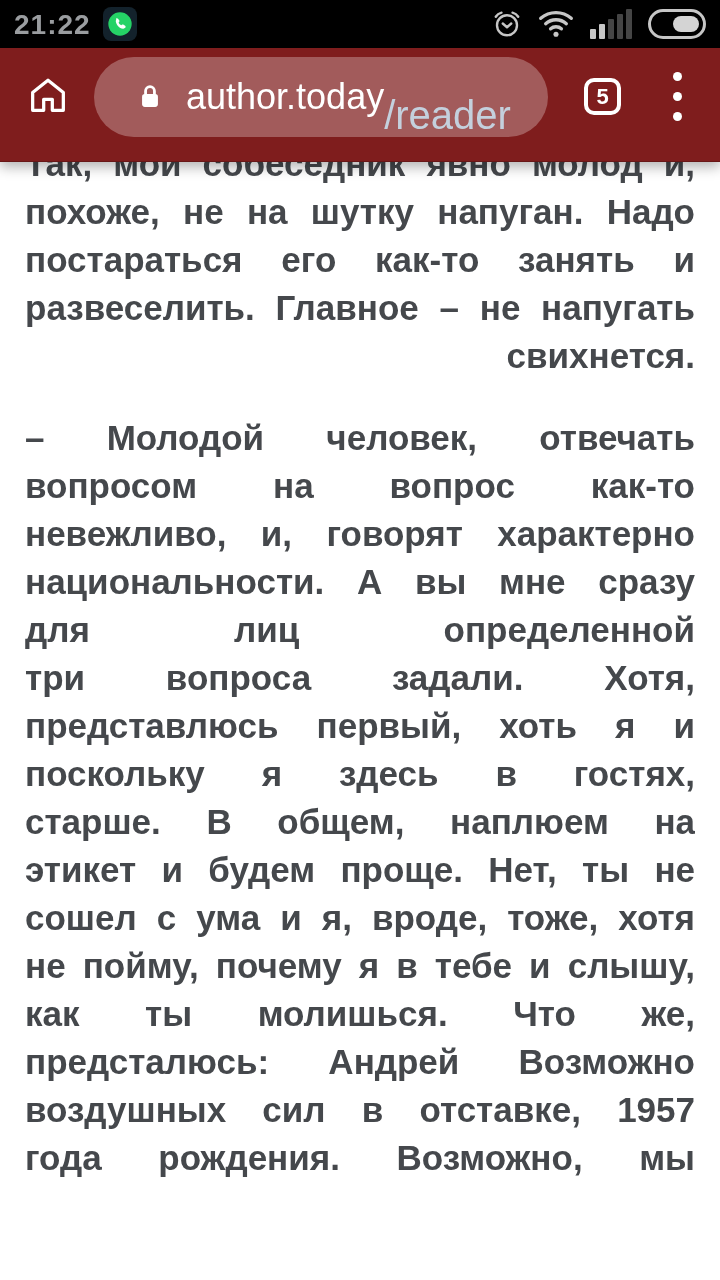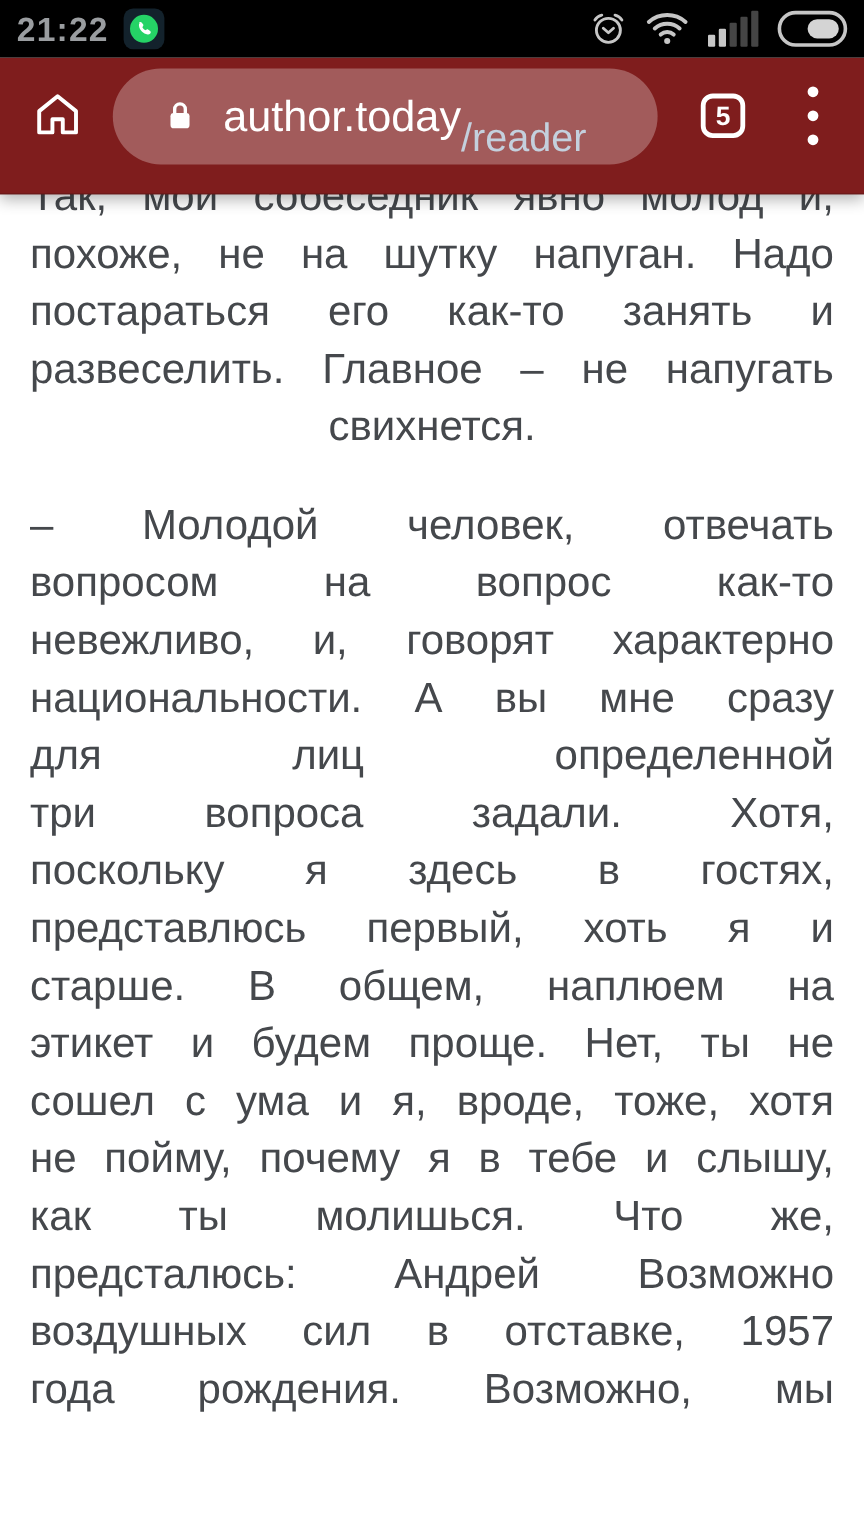--- a/index.html
+++ b/index.html
@@ -49,43 +49,43 @@
     display:flex; align-items:center; justify-content:center; cursor:pointer;
   }
   .url-pill {
     flex:1; height:80px; margin-left:10px; border-radius:40px;
     background:rgba(255,255,255,0.28);
     display:flex; align-items:center; padding:0 24px 0 42px;
     box-sizing:border-box; overflow:hidden; white-space:nowrap; cursor:pointer;
   }
   .lock-wrap { display:flex; align-items:center; margin-right:22px; flex:0 0 auto; }
   .url-host { color:#ffffff; font-size:36px; }
-  .url-path { color:#c4d0dd; font-size:33px;margin-top:37px; }
+  .url-path { color:#c4d0dd; font-size:40px;margin-top:37px; }
   .tabs-btn {
     margin-left:36px; width:37px; height:37px; box-sizing:border-box;
     background:none; border:4px solid #ffffff; border-radius:10px;
     display:flex; align-items:center; justify-content:center;
     padding:0; cursor:pointer; flex:0 0 auto;
   }
   .tabs-btn span { color:#ffffff; font-size:22px; font-weight:700; line-height:1; }
   .menu-btn {
     margin:0 38px 0 52px; background:none; border:none; padding:0;
     display:flex; flex-direction:column; gap:11px; cursor:pointer; flex:0 0 auto;
   }
   .menu-btn i { display:block; width:9px; height:9px; border-radius:50%; background:#ffffff; }
 
   
   .content {
     position:absolute; left:25px; right:25px; top:140px; z-index:1;
     color:#45484c; font-size:35px;
   }
-  .para { margin:0 0 34px 0; }
+  .para { margin:0 0 34px 0;font-weight:bold; }
   .jline { height:48px; line-height:48px; overflow:hidden; text-align:justify; }
   .jline::after { content:""; display:inline-block; width:100%; height:0; }
-  .para-endleft .jline:last-child { text-align:center; }
+  .para-endleft .jline:last-child { text-align:right; }
   .para-endleft .jline:last-child::after { content:none; }
 </style>
 </head>
 <body>
 
 <div class="screen">
 
   <div class="statusbar">
     <div class="sb-left">
       <span class="sb-time">21:22</span>
@@ -162,22 +162,22 @@
         <div class="jline">развеселить. Главное – не напугать</div>
         <div class="jline">свихнется.</div>
       </div>
     <div class="para">
         <div class="jline">– Молодой человек, отвечать</div>
         <div class="jline">вопросом на вопрос как-то</div>
         <div class="jline">невежливо, и, говорят характерно</div>
         <div class="jline">национальности. А вы мне сразу</div>
         <div class="jline">для лиц определенной</div>
         <div class="jline">три вопроса задали. Хотя,</div>
+        <div class="jline">представлюсь первый, хоть я и</div>
         <div class="jline">поскольку я здесь в гостях,</div>
-        <div class="jline">представлюсь первый, хоть я и</div>
         <div class="jline">старше. В общем, наплюем на</div>
         <div class="jline">этикет и будем проще. Нет, ты не</div>
         <div class="jline">сошел с ума и я, вроде, тоже, хотя</div>
         <div class="jline">не пойму, почему я в тебе и слышу,</div>
         <div class="jline">как ты молишься. Что же,</div>
         <div class="jline">предсталюсь: Андрей Возможно</div>
         <div class="jline">воздушных сил в отставке, 1957</div>
         <div class="jline">года рождения. Возможно, мы</div>
       </div>
   </div>

